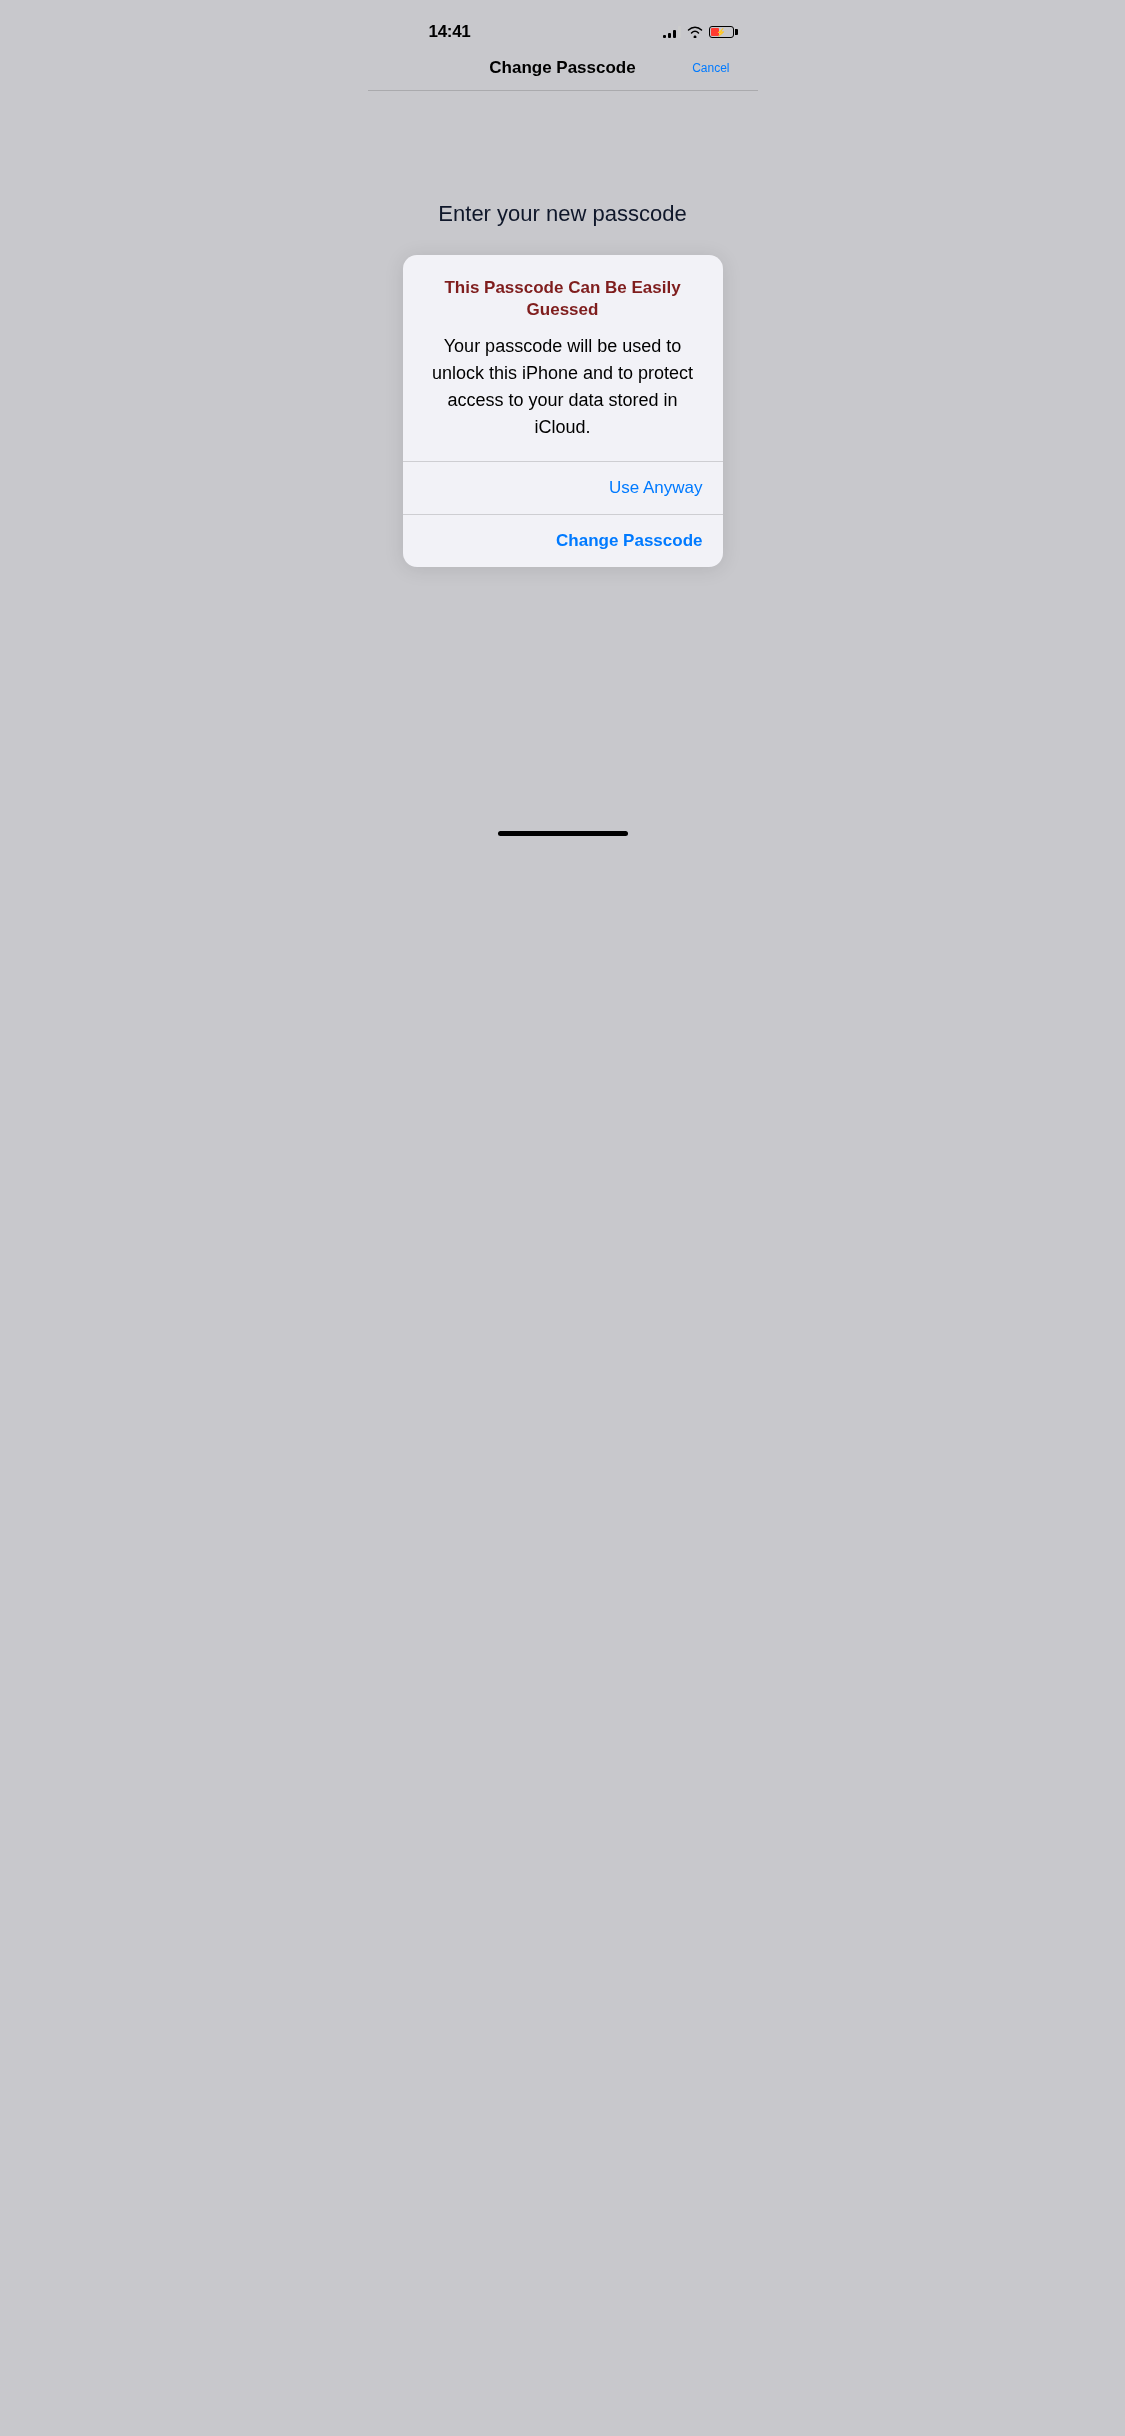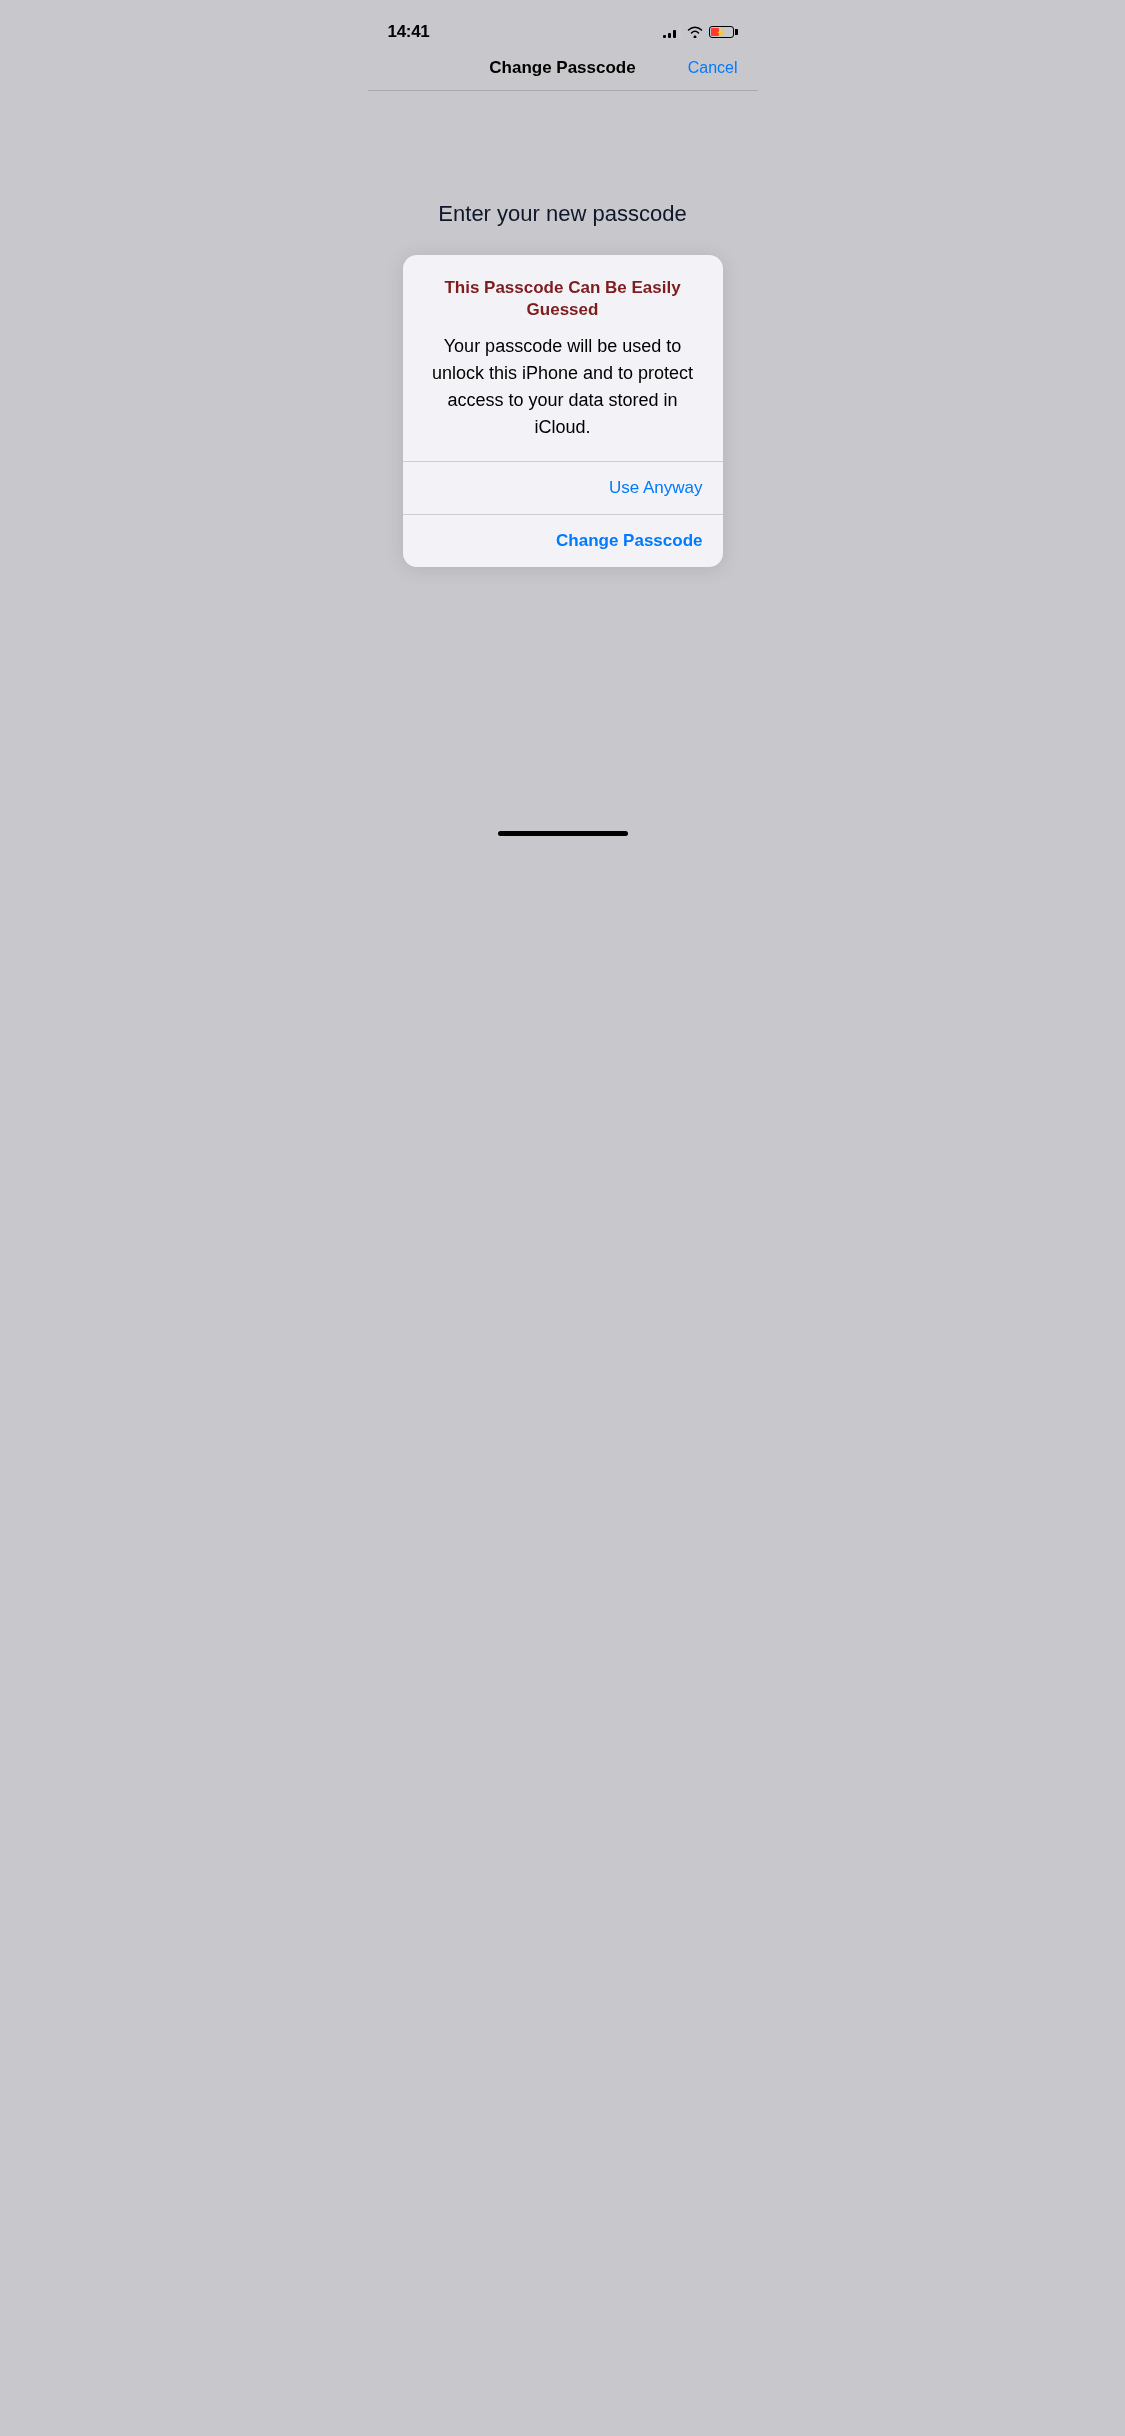--- a/index.html
+++ b/index.html
@@ -26,20 +26,21 @@
       align-items: center;
       padding: 14px 20px 0 20px;
       height: 50px;
     }
 
     .status-time {
       font-size: 17px;
       font-weight: 600;
       color: #000;
       letter-spacing: -0.3px;
+      margin-left: 41px;
     }
 
     .status-icons {
       display: flex;
       align-items: center;
       gap: 6px;
     }
 
     .signal-icon {
       display: flex;
@@ -112,22 +113,22 @@
     }
 
     .nav-title {
       font-size: 17px;
       font-weight: 600;
       color: #000;
     }
 
     .nav-cancel {
       position: absolute;
-      right: 20px;
-      font-size: 16px;
+      right: 28px;
+      font-size: 12px;
       color: #007aff;
       font-weight: 400;
       cursor: pointer;
     }
 
     
     .main-content {
       display: flex;
       flex-direction: column;
       align-items: center;

